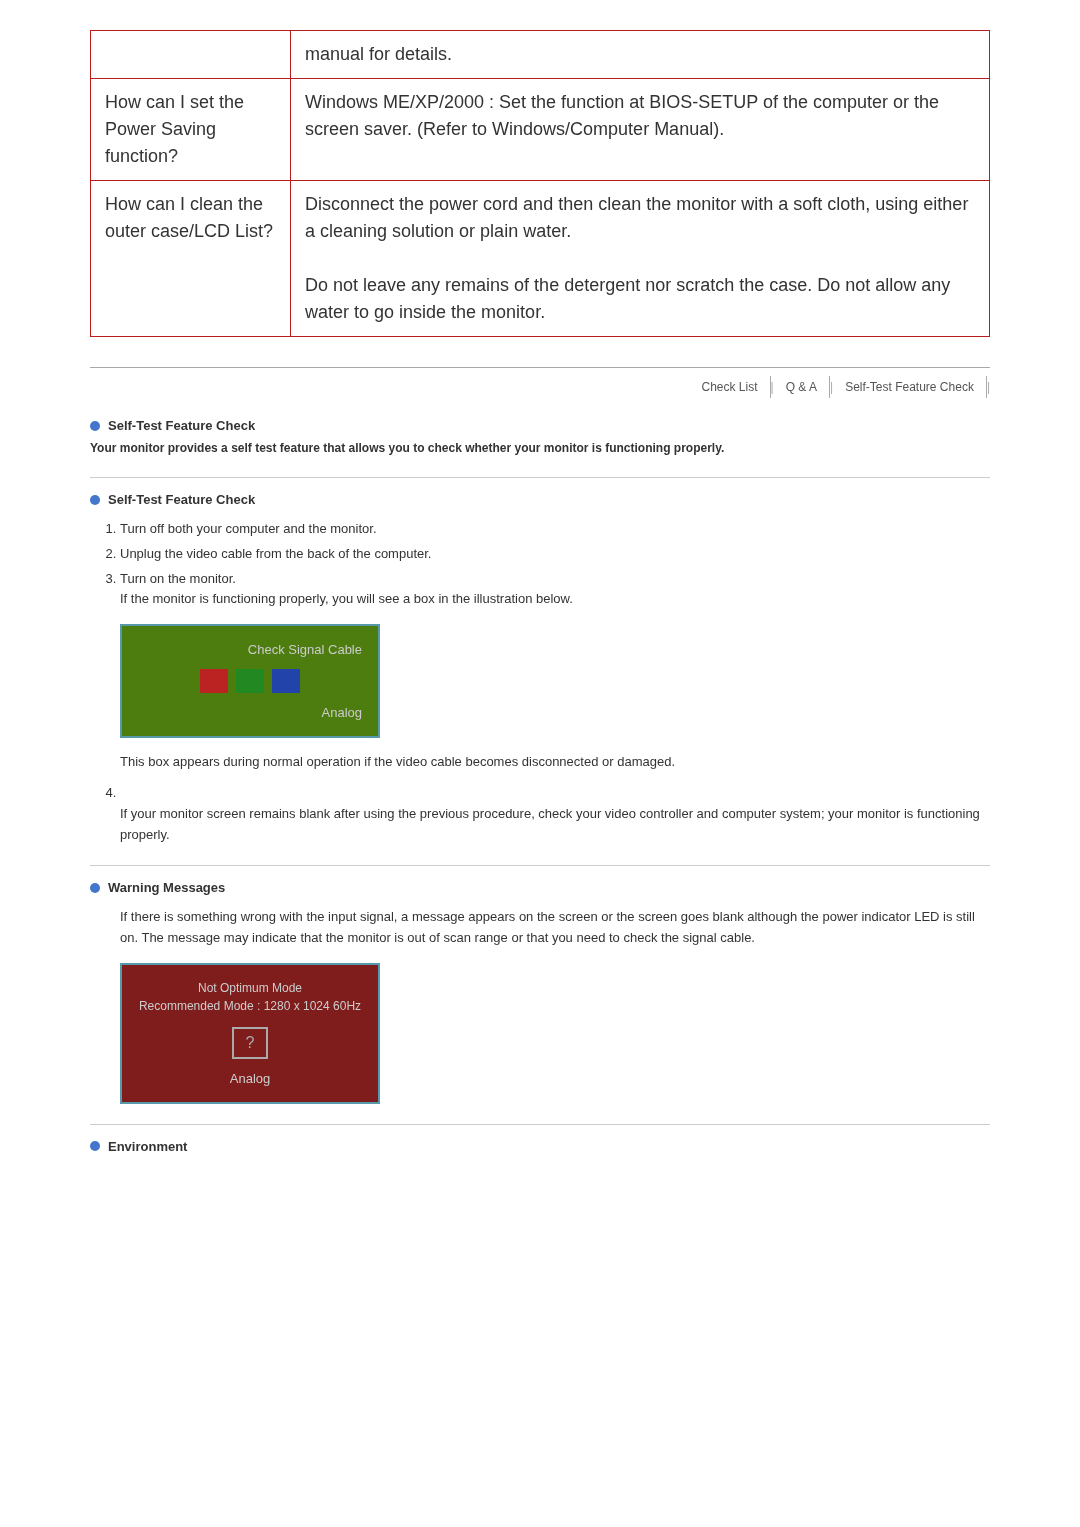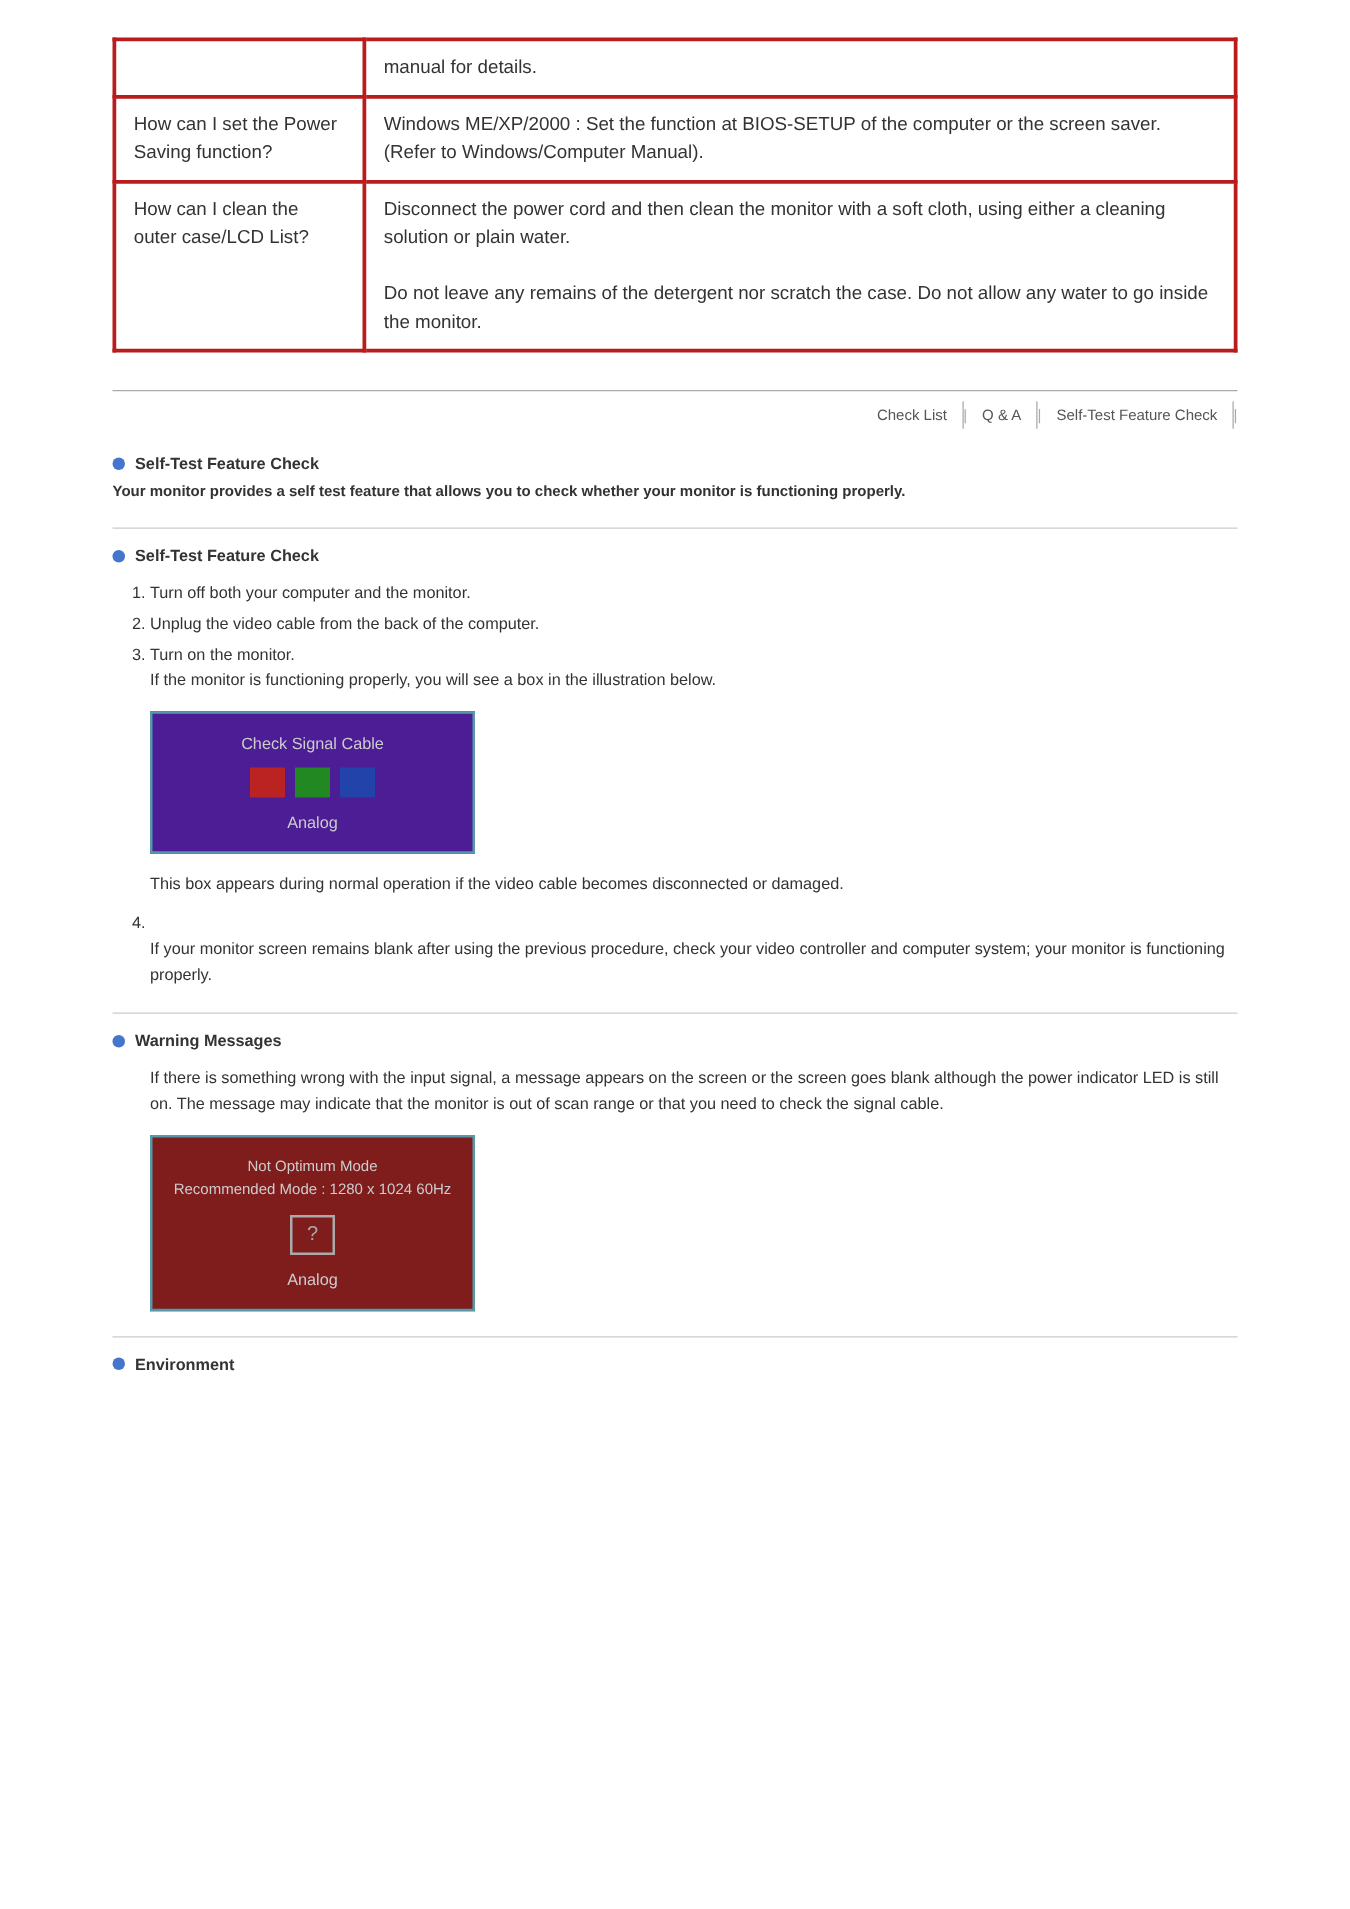--- a/index.html
+++ b/index.html
@@ -20,22 +20,22 @@
     
     .faq-table {
       width: 100%;
       border-collapse: collapse;
       border: 1px solid #ccc;
       margin-bottom: 30px;
     }
     .faq-table td {
       padding: 10px 14px;
       vertical-align: top;
-      border: 3px solid #b91c1c;
-      font-size: 15px;
+      border: 1px solid #b91c1c;
+      font-size: 18px;
       line-height: 1.5;
     }
     .faq-table .question-cell {
       width: 200px;
       font-weight: normal;
     }
 
     
     .nav-tabs {
       display: flex;
@@ -132,24 +132,24 @@
     .steps-list li {
       margin-bottom: 4px;
       line-height: 1.6;
       font-size: 13px;
     }
 
     
     .monitor-box {
       width: 260px;
       border: 2px solid #5599aa;
-      background: #4c1d95;
+      background: #4d7c0f;
       padding: 16px;
       margin: 14px 0 14px 30px;
-      text-align: center;
+      text-align: right;
     }
     .monitor-box .box-title {
       color: #ccc;
       font-size: 13px;
       margin-bottom: 12px;
     }
     .color-squares {
       display: flex;
       justify-content: center;
       gap: 8px;

